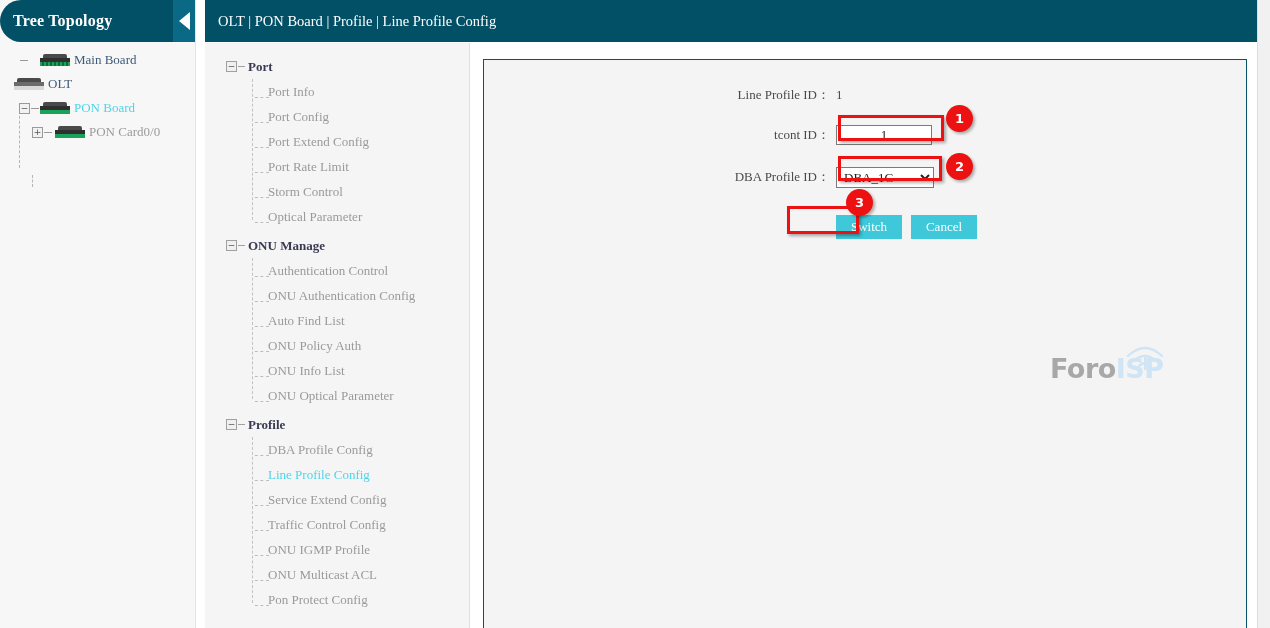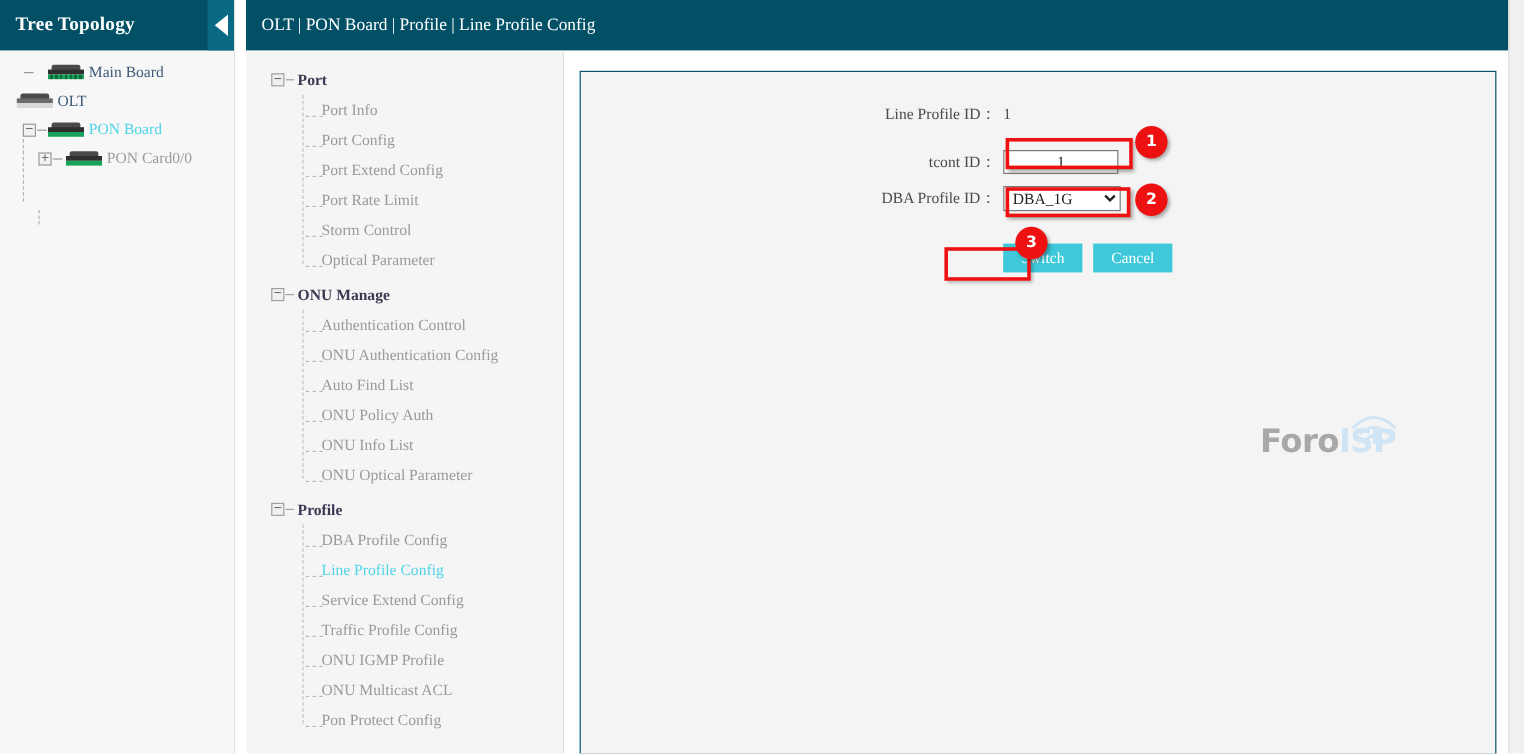--- a/index.html
+++ b/index.html
@@ -20,21 +20,21 @@
   #tree-panel {
     position: absolute; left: 0; top: 0;
     width: 196px; height: 628px;
     background: #f7f7f7;
     border-right: 1px solid #e3e3e3;
   }
   #tree-header {
     position: relative;
     height: 42px;
     background: #025066;
-    display: flex; align-items: center;
+    display: flex; align-items: center; border-radius: 21px;
   }
   #tree-header-title {
     color: #ffffff;
     font-size: 16px;
     font-weight: bold;
     padding-left: 13px;
     letter-spacing: .2px;
   }
   #tree-collapse-btn {
     position: absolute; right: 0; top: 0;
@@ -192,21 +192,21 @@
     color: #4a4a4a;
     padding-right: 6px;
     white-space: nowrap;
   }
   .form-row .val {
     font-size: 13px; color: #4a4a4a;
   }
 
   #row-lineid { margin-top: 21px; }
   #row-tcont  { margin-top: 12px; }
-  #row-dba    { margin-top: 2px; }
+  #row-dba    { margin-top: 14px; }
   #row-btns   { margin-top: 22px; padding-left: 352px; }
 
   .txtbox {
     width: 96px; height: 20px;
     border: 1px solid #7a7a7a;
     background: #ffffff;
     font-family: "Liberation Serif", serif;
     font-size: 13px;
     color: #222;
     text-align: center;
@@ -436,21 +436,21 @@
       <div class="nav-item sel">
         <span class="dashes">---</span>
         <span>Line Profile Config</span>
         </div>
       <div class="nav-item">
         <span class="dashes">---</span>
         <span>Service Extend Config</span>
         </div>
       <div class="nav-item">
         <span class="dashes">---</span>
-        <span>Traffic Profile Config</span>
+        <span>Traffic Control Config</span>
         </div>
       <div class="nav-item">
         <span class="dashes">---</span>
         <span>ONU IGMP Profile</span>
         </div>
       <div class="nav-item">
         <span class="dashes">---</span>
         <span>ONU Multicast ACL</span>
         </div>
       <div class="nav-item">

